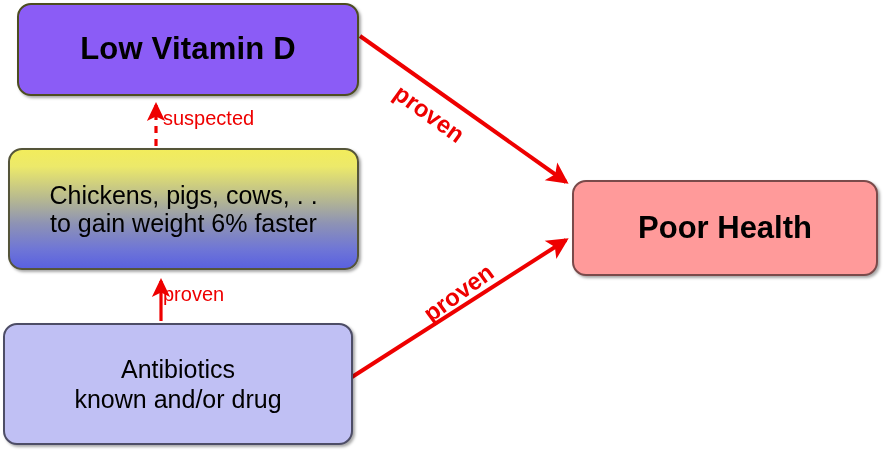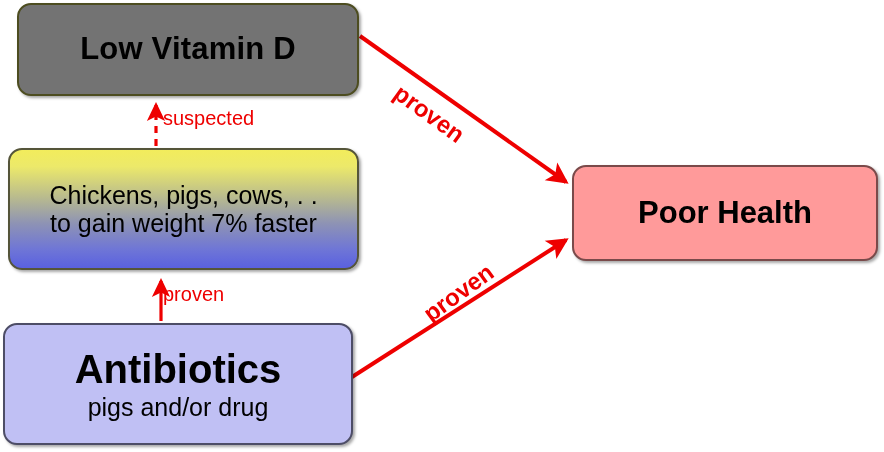--- a/index.html
+++ b/index.html
@@ -28,21 +28,21 @@
     color: #000000;
     line-height: 1.12;
   }
 
   
   #node-low-vitamin-d {
     left: 17px;
     top: 3px;
     width: 342px;
     height: 93px;
-    background: #737373;
+    background: #8b5cf6;
     border: 2px solid #4d4d20;
     border-radius: 14px;
     box-shadow: 2px 2px 3px rgba(0,0,0,0.35);
   }
   #node-low-vitamin-d .title {
     font-size: 31px;
     font-weight: bold;
     letter-spacing: 0.2px;
   }
 
@@ -67,33 +67,33 @@
     left: 3px;
     top: 323px;
     width: 350px;
     height: 122px;
     background: #c0c0f4;
     border: 2px solid #4d4d66;
     border-radius: 14px;
     box-shadow: 2px 2px 3px rgba(0,0,0,0.35);
   }
   #node-antibiotics .title {
-    font-size: 40px;
-    font-weight: bold;
+    font-size: 25px;
+    font-weight: normal;
   }
   #node-antibiotics .subtitle {
     font-size: 25px;
     font-weight: normal;
     margin-top: 2px;
   }
 
   
   #node-poor-health {
     left: 572px;
-    top: 165px;
+    top: 180px;
     width: 306px;
     height: 96px;
     background: #ff9a9a;
     border: 2px solid #7a4a4a;
     border-radius: 14px;
     box-shadow: 2px 2px 3px rgba(0,0,0,0.35);
   }
   #node-poor-health .title {
     font-size: 31px;
     font-weight: bold;
@@ -165,26 +165,26 @@
 
     <line x1="352" y1="377" x2="566" y2="240" stroke="#ee0000" stroke-width="4" marker-end="url(#arrowhead-red)"></line>
   </svg>
 
   <div class="node" id="node-low-vitamin-d">
     <span class="title">Low Vitamin D</span>
   </div>
 
   <div class="node" id="node-livestock">
     <span class="line">Chickens, pigs, cows, . .</span>
-    <span class="line">to gain weight 7% faster</span>
+    <span class="line">to gain weight 6% faster</span>
   </div>
 
   <div class="node" id="node-antibiotics">
     <span class="title">Antibiotics</span>
-    <span class="subtitle">pigs and/or drug</span>
+    <span class="subtitle">known and/or drug</span>
   </div>
 
   <div class="node" id="node-poor-health">
     <span class="title">Poor Health</span>
   </div>
 
   <span class="edge-label" id="label-suspected">suspected</span>
 
   <span class="edge-label" id="label-known">proven</span>
 

